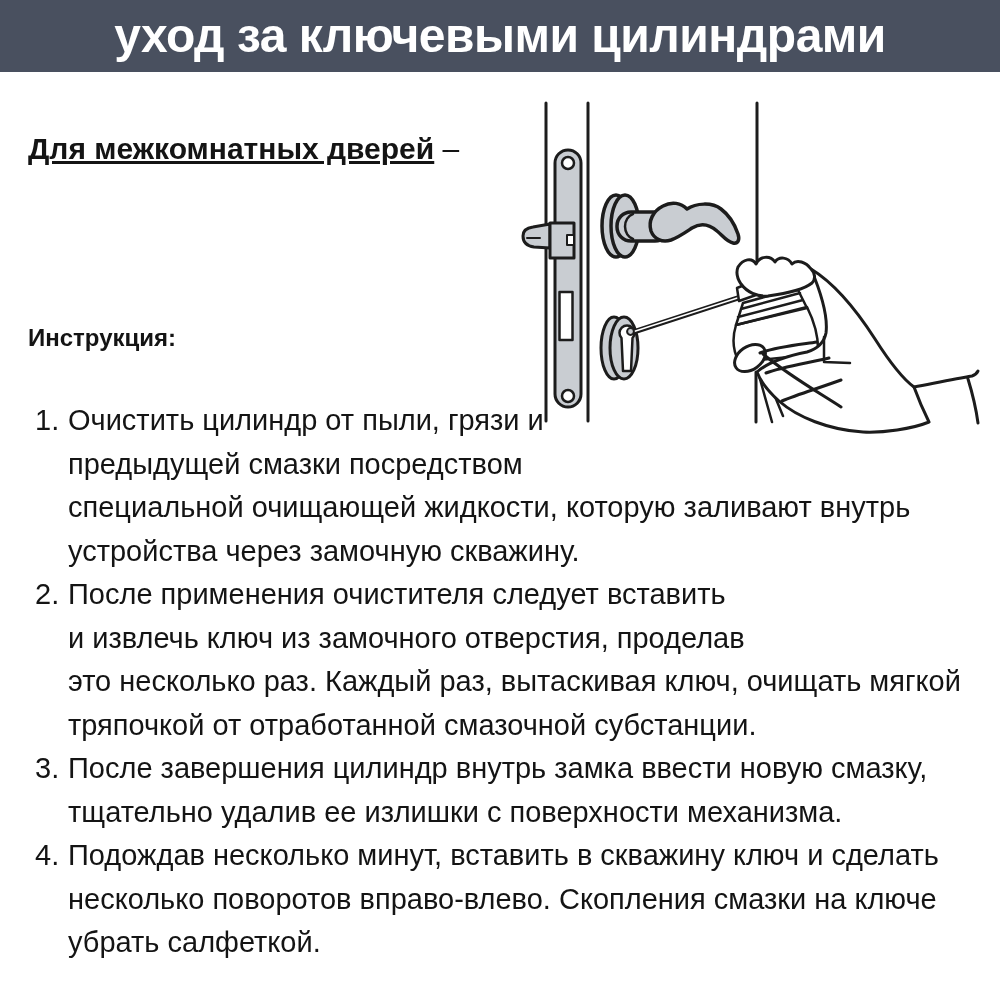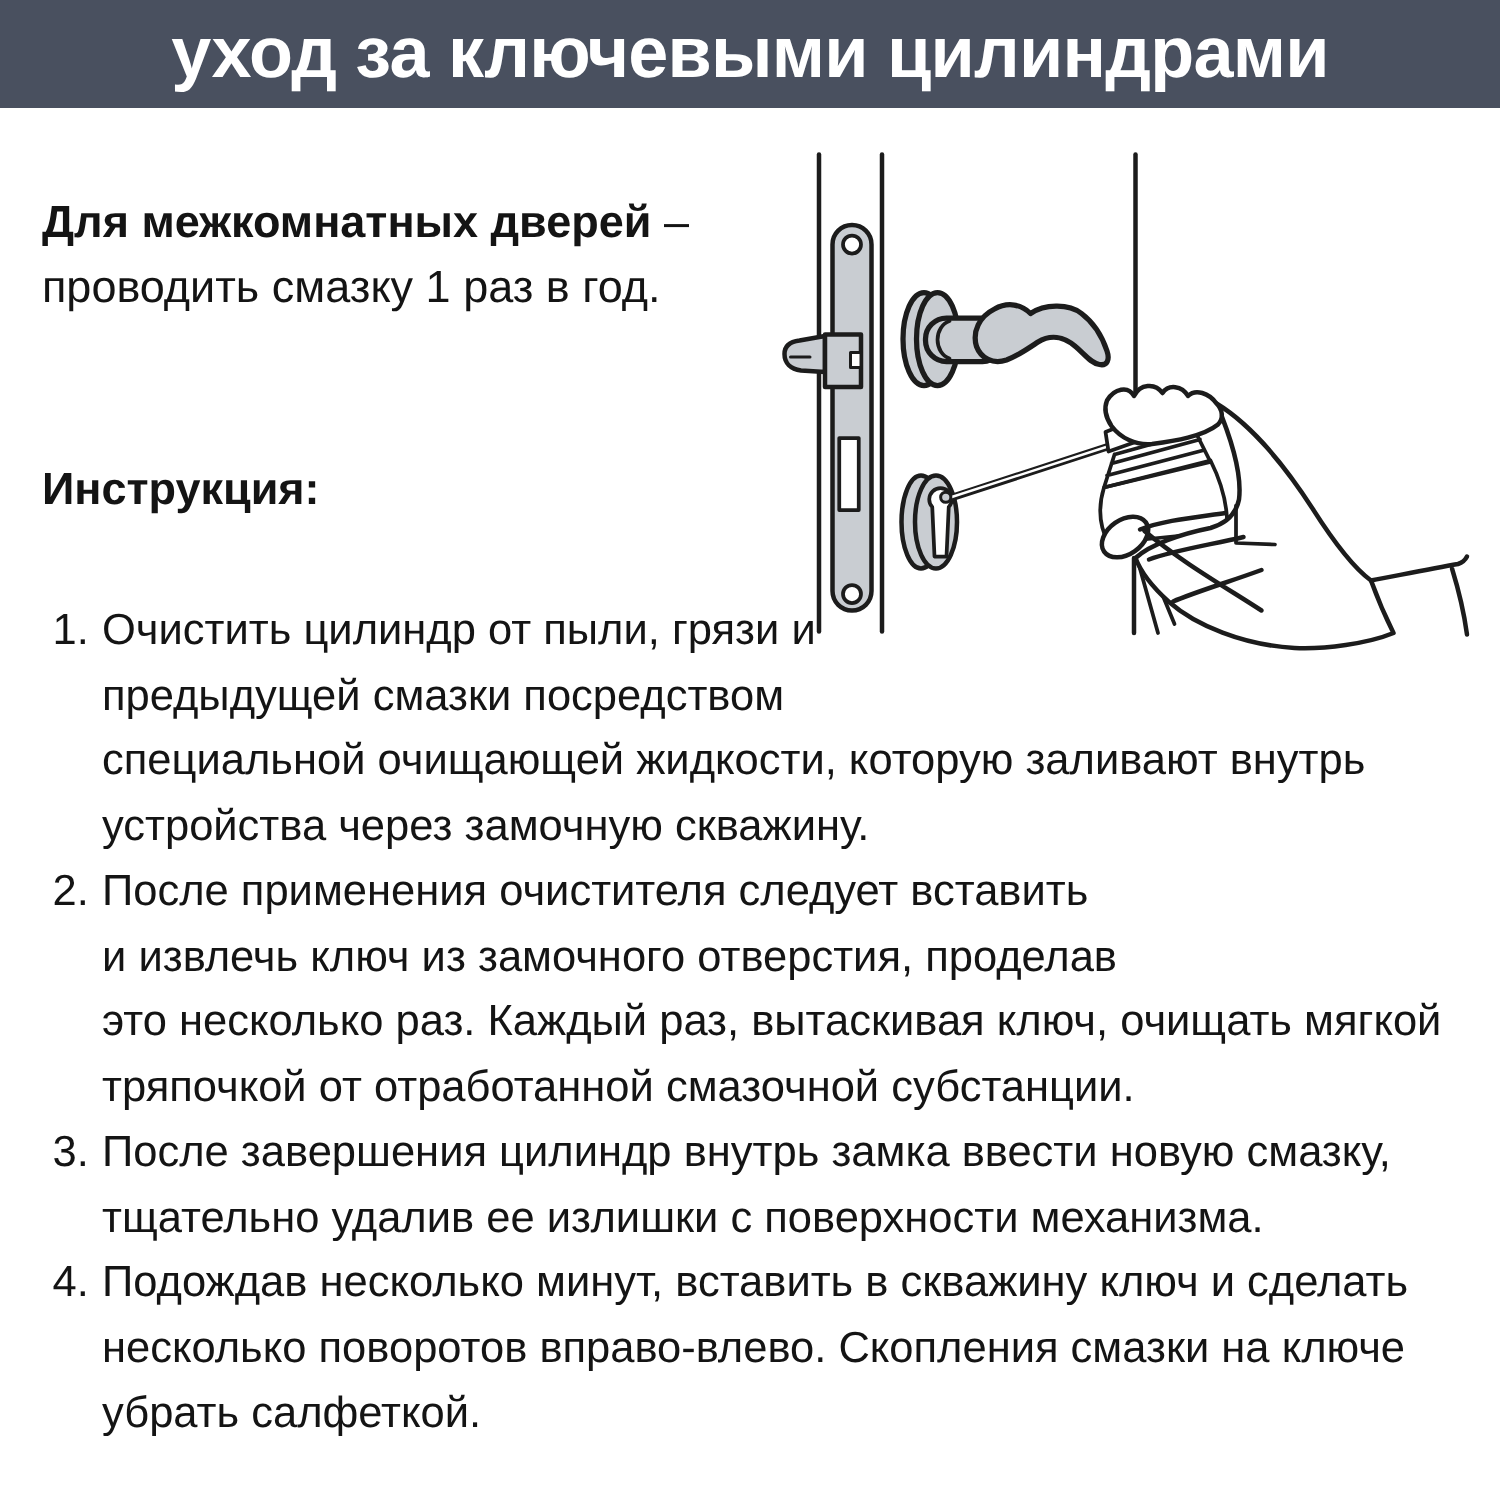--- a/index.html
+++ b/index.html
@@ -1,41 +1,40 @@
 <!DOCTYPE html>
 <html><head>
 <meta charset="utf-8">
 <style>
   html,body{margin:0;padding:0;}
   body{width:1000px;height:1000px;background:#ffffff;font-family:"Liberation Sans",sans-serif;color:#141414;}
   .canvas{position:relative;width:1000px;height:1000px;overflow:hidden;background:#ffffff;}
   .header{position:absolute;left:0;top:0;width:1000px;height:72px;background:#49505f;display:flex;align-items:center;justify-content:center;}
   .header h1{margin:4px;font-size:48px;line-height:72px;font-weight:700;color:#ffffff;letter-spacing:-0.5px;}
   .intro{position:absolute;left:28px;top:127px;font-size:30px;line-height:43px;}
-  .intro .b{font-weight:700;}
-  .heading{position:absolute;left:28px;top:305px;margin:0;font-size:30px;line-height:43px;font-weight:700;}
+  .intro .b{font-weight:700;text-decoration:underline;}
+  .heading{position:absolute;left:28px;top:316px;margin:0;font-size:24px;line-height:43px;font-weight:700;}
   .list{position:absolute;left:35px;top:399px;font-size:29px;line-height:43.5px;}
   .item{display:flex;align-items:flex-start;}
   .item .num{flex:0 0 33px;}
   .item .lines{white-space:pre-line;}
   .illu{position:absolute;left:520px;top:95px;width:470px;height:345px;}
   .illu *{vector-effect:none;}
 </style>
 </head>
 <body>
 
 <div class="canvas">
 
   <div class="header">
     <h1>уход за ключевыми цилиндрами</h1>
   </div>
 
   <div class="intro">
     <div class="line"><span class="b">Для межкомнатных дверей</span><span> –</span></div>
-    <div class="line"><span>проводить смазку 1 раз в год.</span></div>
   </div>
 
   <h2 class="heading">Инструкция:</h2>
 
   <div class="list">
     <div class="item">
       <span class="num">1.</span>
       <span class="lines">Очистить цилиндр от пыли, грязи и
 предыдущей смазки посредством
 специальной очищающей жидкости, которую заливают внутрь

